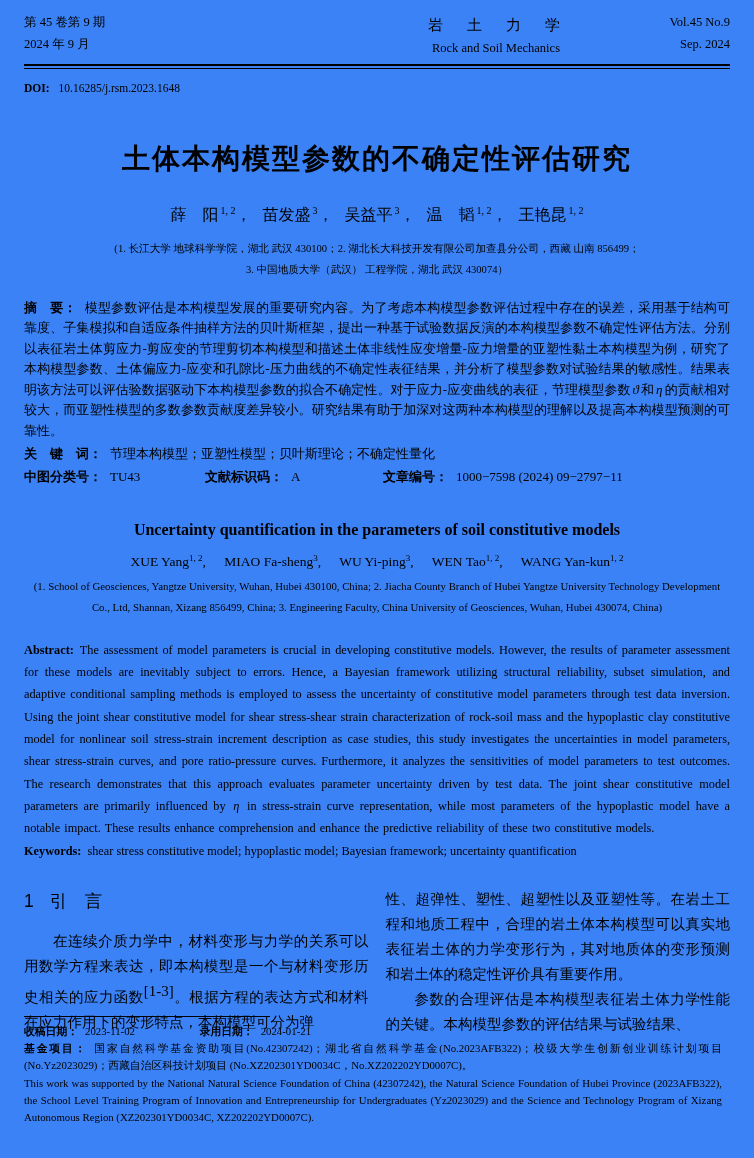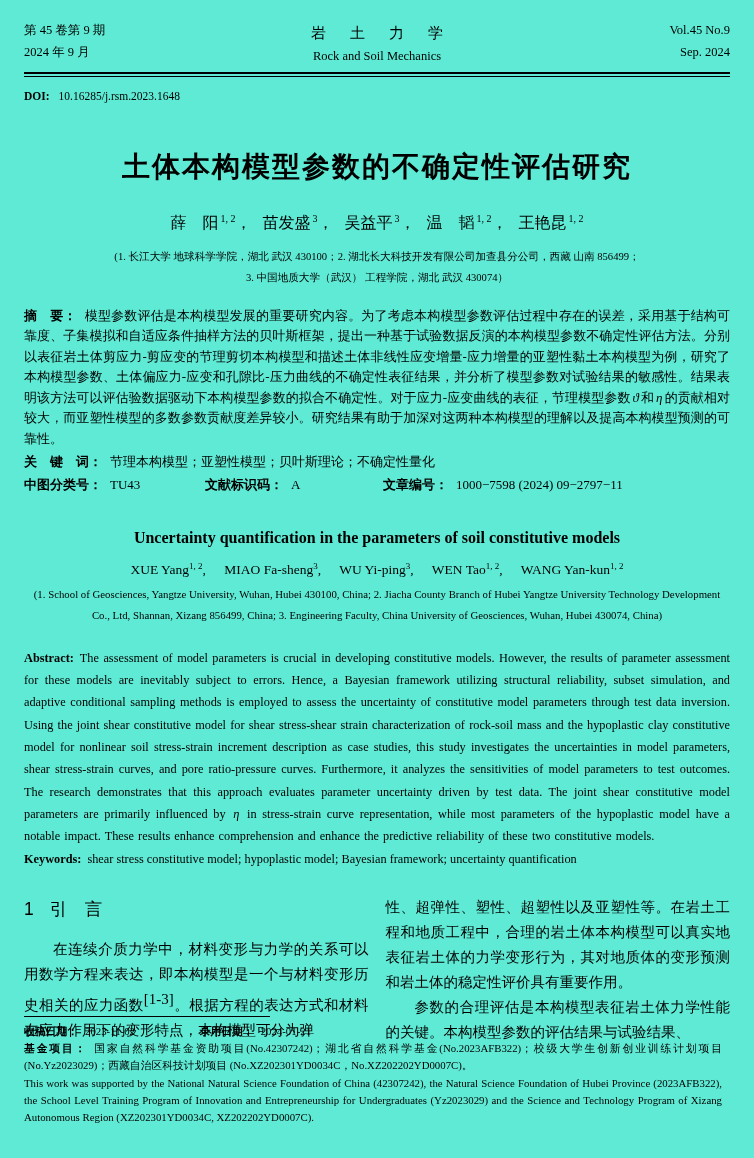--- a/index.html
+++ b/index.html
@@ -2,29 +2,29 @@
 <html><head>
 <meta charset="utf-8">
 <style>
   html, body { margin: 0; padding: 0; background: #ffffff; }
   body {
     width: 754px; height: 1158px; overflow: hidden; position: relative;
     color: #000; font-family: "Liberation Serif", "DejaVu Serif", serif;
   }
   .page {
     position: relative; width: 754px; height: 1158px;
-    box-sizing: border-box; padding: 20px 24px 0 24px; background: #5eead4;
+    box-sizing: border-box; padding: 12px 24px 0 24px; background: #3b82f6;
   }
 
   
   .jhead { display: flex; justify-content: space-between; align-items: flex-start;
            font-size: 12.5px; line-height: 1.75; }
   .jh-left  { width: 170px; text-align: left; }
   .jh-right { width: 170px; text-align: right; }
-  .jh-center{ text-align: center; flex: 1; }
+  .jh-center{ text-align: right; flex: 1; }
   .jname-cn { font-size: 15px; letter-spacing: 24px; margin-right: -24px; }
   .jname-en { font-size: 12.5px; }
   .double-rule { margin-top: 4px; height: 2px;
                  border-top: 2px solid #000; border-bottom: 1.5px solid #000; }
 
   
   .doi-line { margin-top: 13px; font-size: 11.5px; }
   .doi-line b { margin-right: 9px; }
 
   

